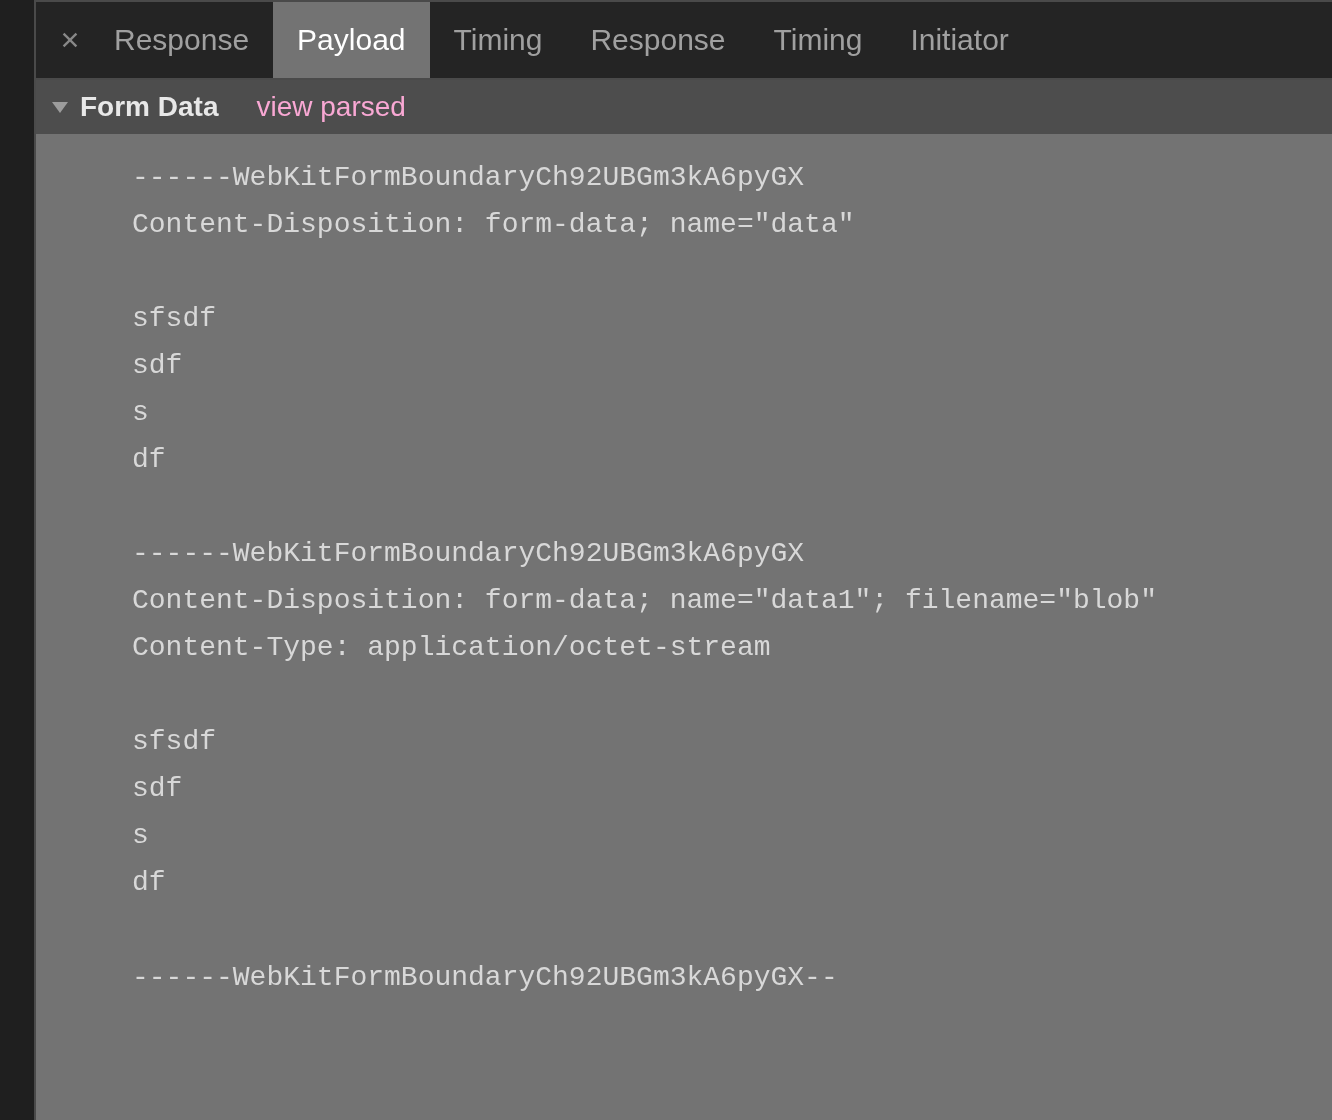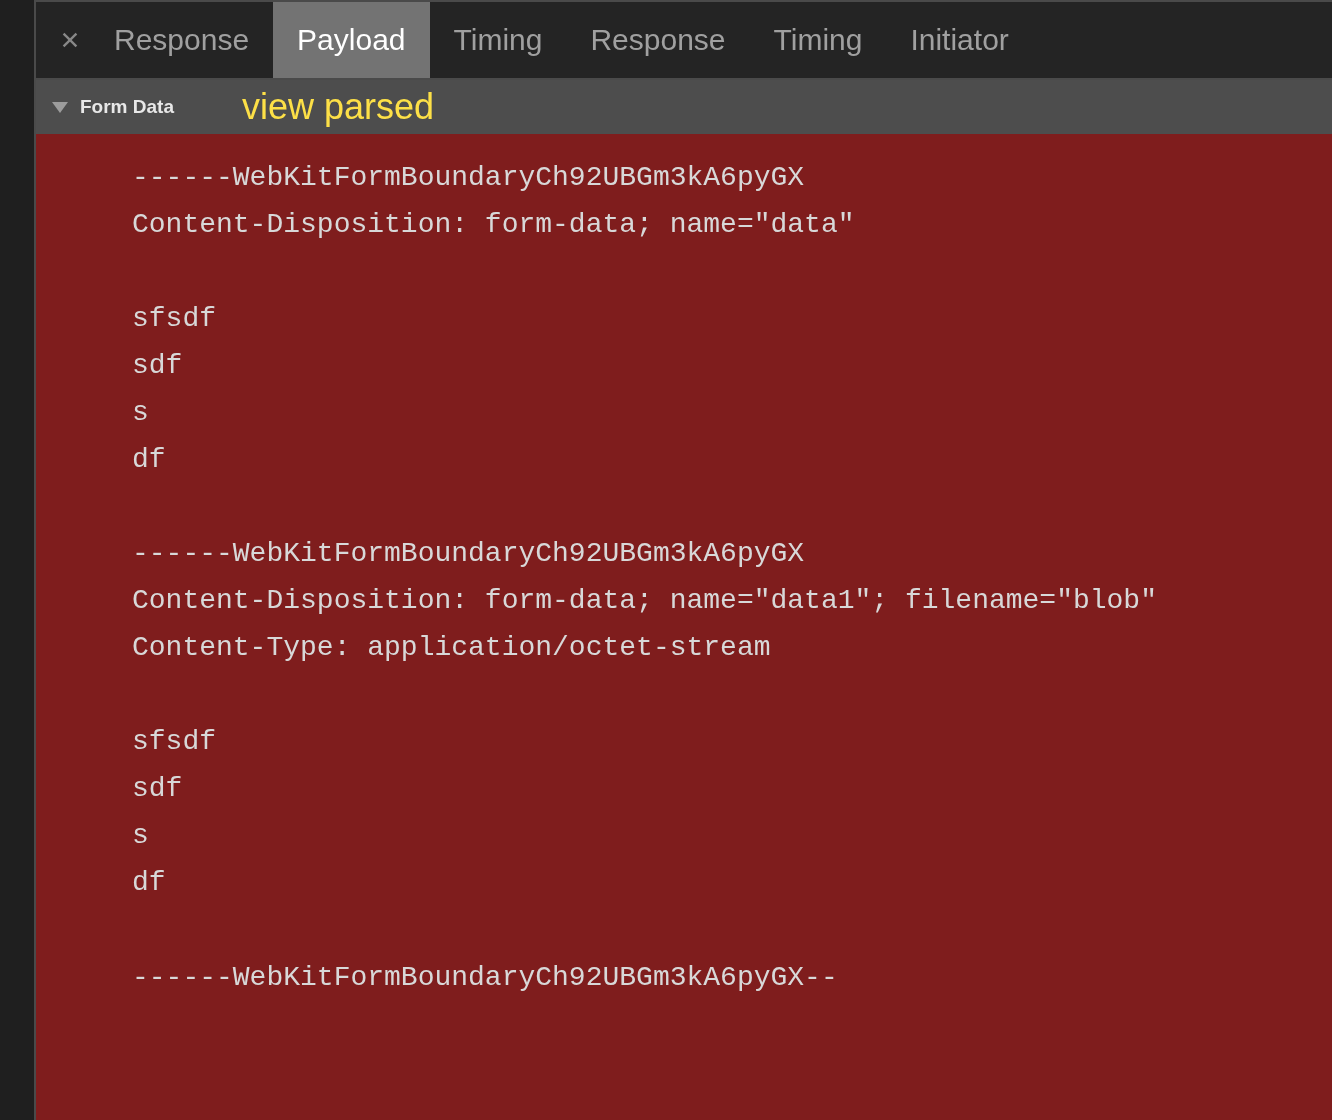--- a/index.html
+++ b/index.html
@@ -81,39 +81,39 @@
   }
   .disclosure {
     width: 0;
     height: 0;
     border-left: 8px solid transparent;
     border-right: 8px solid transparent;
     border-top: 11px solid #9c9c9c;
     margin-right: 2px;
   }
   .section-title {
-    font-size: 19px;
+    font-size: 28px;
     font-weight: 700;
     color: #e8e8e8;
   }
   .view-parsed {
-    margin-left: 58px;
-    font-size: 36px;
-    color: #fde047;
+    margin-left: 28px;
+    font-size: 28px;
+    color: #f9a8d4;
     cursor: pointer;
   }
   .payload-body {
     padding: 20px 0 20px 96px;
     font-family: "SF Mono", Menlo, Monaco, Consolas, "Courier New", monospace;
     font-size: 28px;
     line-height: 1.68;
     color: #d8d8d8;
     white-space: pre;
     flex: 1;
-    background: #7f1d1d;
+    background: #737373;
     overflow: auto;
   }
 </style>
 </head>
 <body>
 
 <div class="outer">
   <div class="left-rail"></div>
   <div class="main">
 

